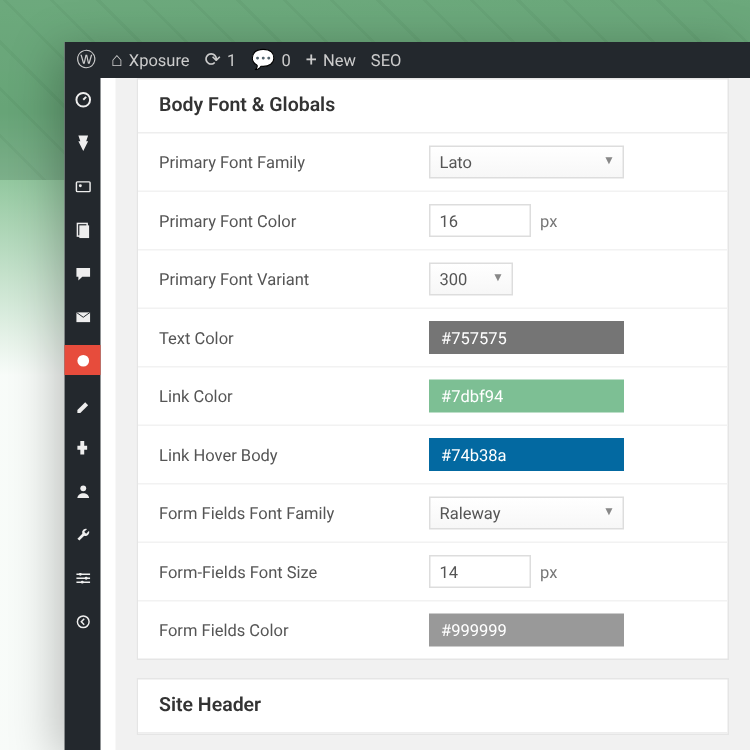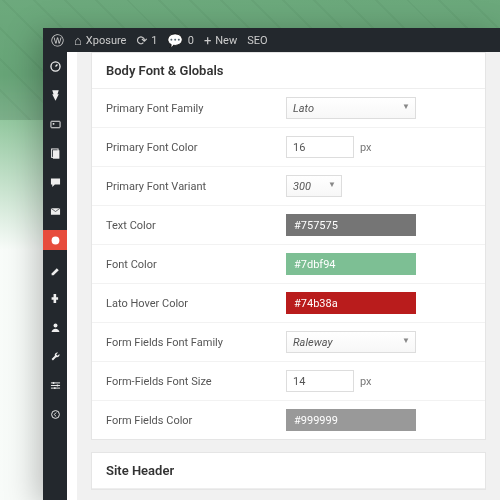--- a/index.html
+++ b/index.html
@@ -16,21 +16,21 @@
 .rib-ico.act { background:#e74c3c; color:#fff; }
 .rib-ico svg { width:13px; height:13px; fill:currentColor; }
 .content { flex:1; background:#f1f1f1; padding:0 14px 14px 14px; overflow:hidden;margin-left:10px; }
 .panel { background:#fff; border:1px solid #e5e5e5; margin-top:0; }
 .panel-h { font-size:13px; font-weight:600; color:#333; padding:10px 14px; border-bottom:1px solid #eee; }
 .row { display:flex; align-items:center; padding:8px 14px; border-bottom:1px solid #f2f2f2; font-size:11px; color:#555; }
 .row:last-child { border-bottom:none; }
 .lbl { width:180px; }
 .ctrl { display:flex; align-items:center; gap:6px; }
 .sel, .num { height:22px; border:1px solid #ddd; background:#fff; font-size:11px; color:#555; padding:0 6px; }
-.sel { width:130px; appearance:none; background:linear-gradient(#fff,#f7f7f7); position:relative;font-style:italic; }
+.sel { width:130px; appearance:none; background:linear-gradient(#fff,#f7f7f7); position:relative; }
 .sel-wrap { position:relative; display:inline-block; }
 .sel-wrap::after { content:"▼"; position:absolute; right:6px; top:5px; font-size:8px; color:#888; pointer-events:none; }
 .sel.narrow { width:56px; }
 .num { width:68px; }
 .unit { font-size:11px; color:#777; }
 .swatch { width:130px; height:22px; display:flex; align-items:center; padding:0 8px; font-size:11px; color:#fff; }
 .panel2 { margin-top:12px; }
 </style>
 </head>
 <body>
@@ -168,30 +168,30 @@
         </div>
 
         <div class="row">
           <div class="lbl">Text Color</div>
           <div class="ctrl">
               <div class="swatch" style="background: rgb(117, 117, 117);">#757575</div>
             </div>
         </div>
 
         <div class="row">
-          <div class="lbl">Font Color</div>
+          <div class="lbl">Link Color</div>
           <div class="ctrl">
               <div class="swatch" style="background: rgb(125, 191, 148);">#7dbf94</div>
             </div>
         </div>
 
         <div class="row">
-          <div class="lbl">Lato Hover Color</div>
-          <div class="ctrl">
-              <div class="swatch" style="background: #b91c1c; text-align: center;">#74b38a</div>
+          <div class="lbl">Link Hover Body</div>
+          <div class="ctrl">
+              <div class="swatch" style="background: #0369a1; text-align: center;">#74b38a</div>
             </div>
         </div>
 
         <div class="row">
           <div class="lbl">Form Fields Font Family</div>
           <div class="ctrl">
               <span class="sel-wrap"><select class="sel"><option>Raleway</option></select></span>
             </div>
         </div>
 

